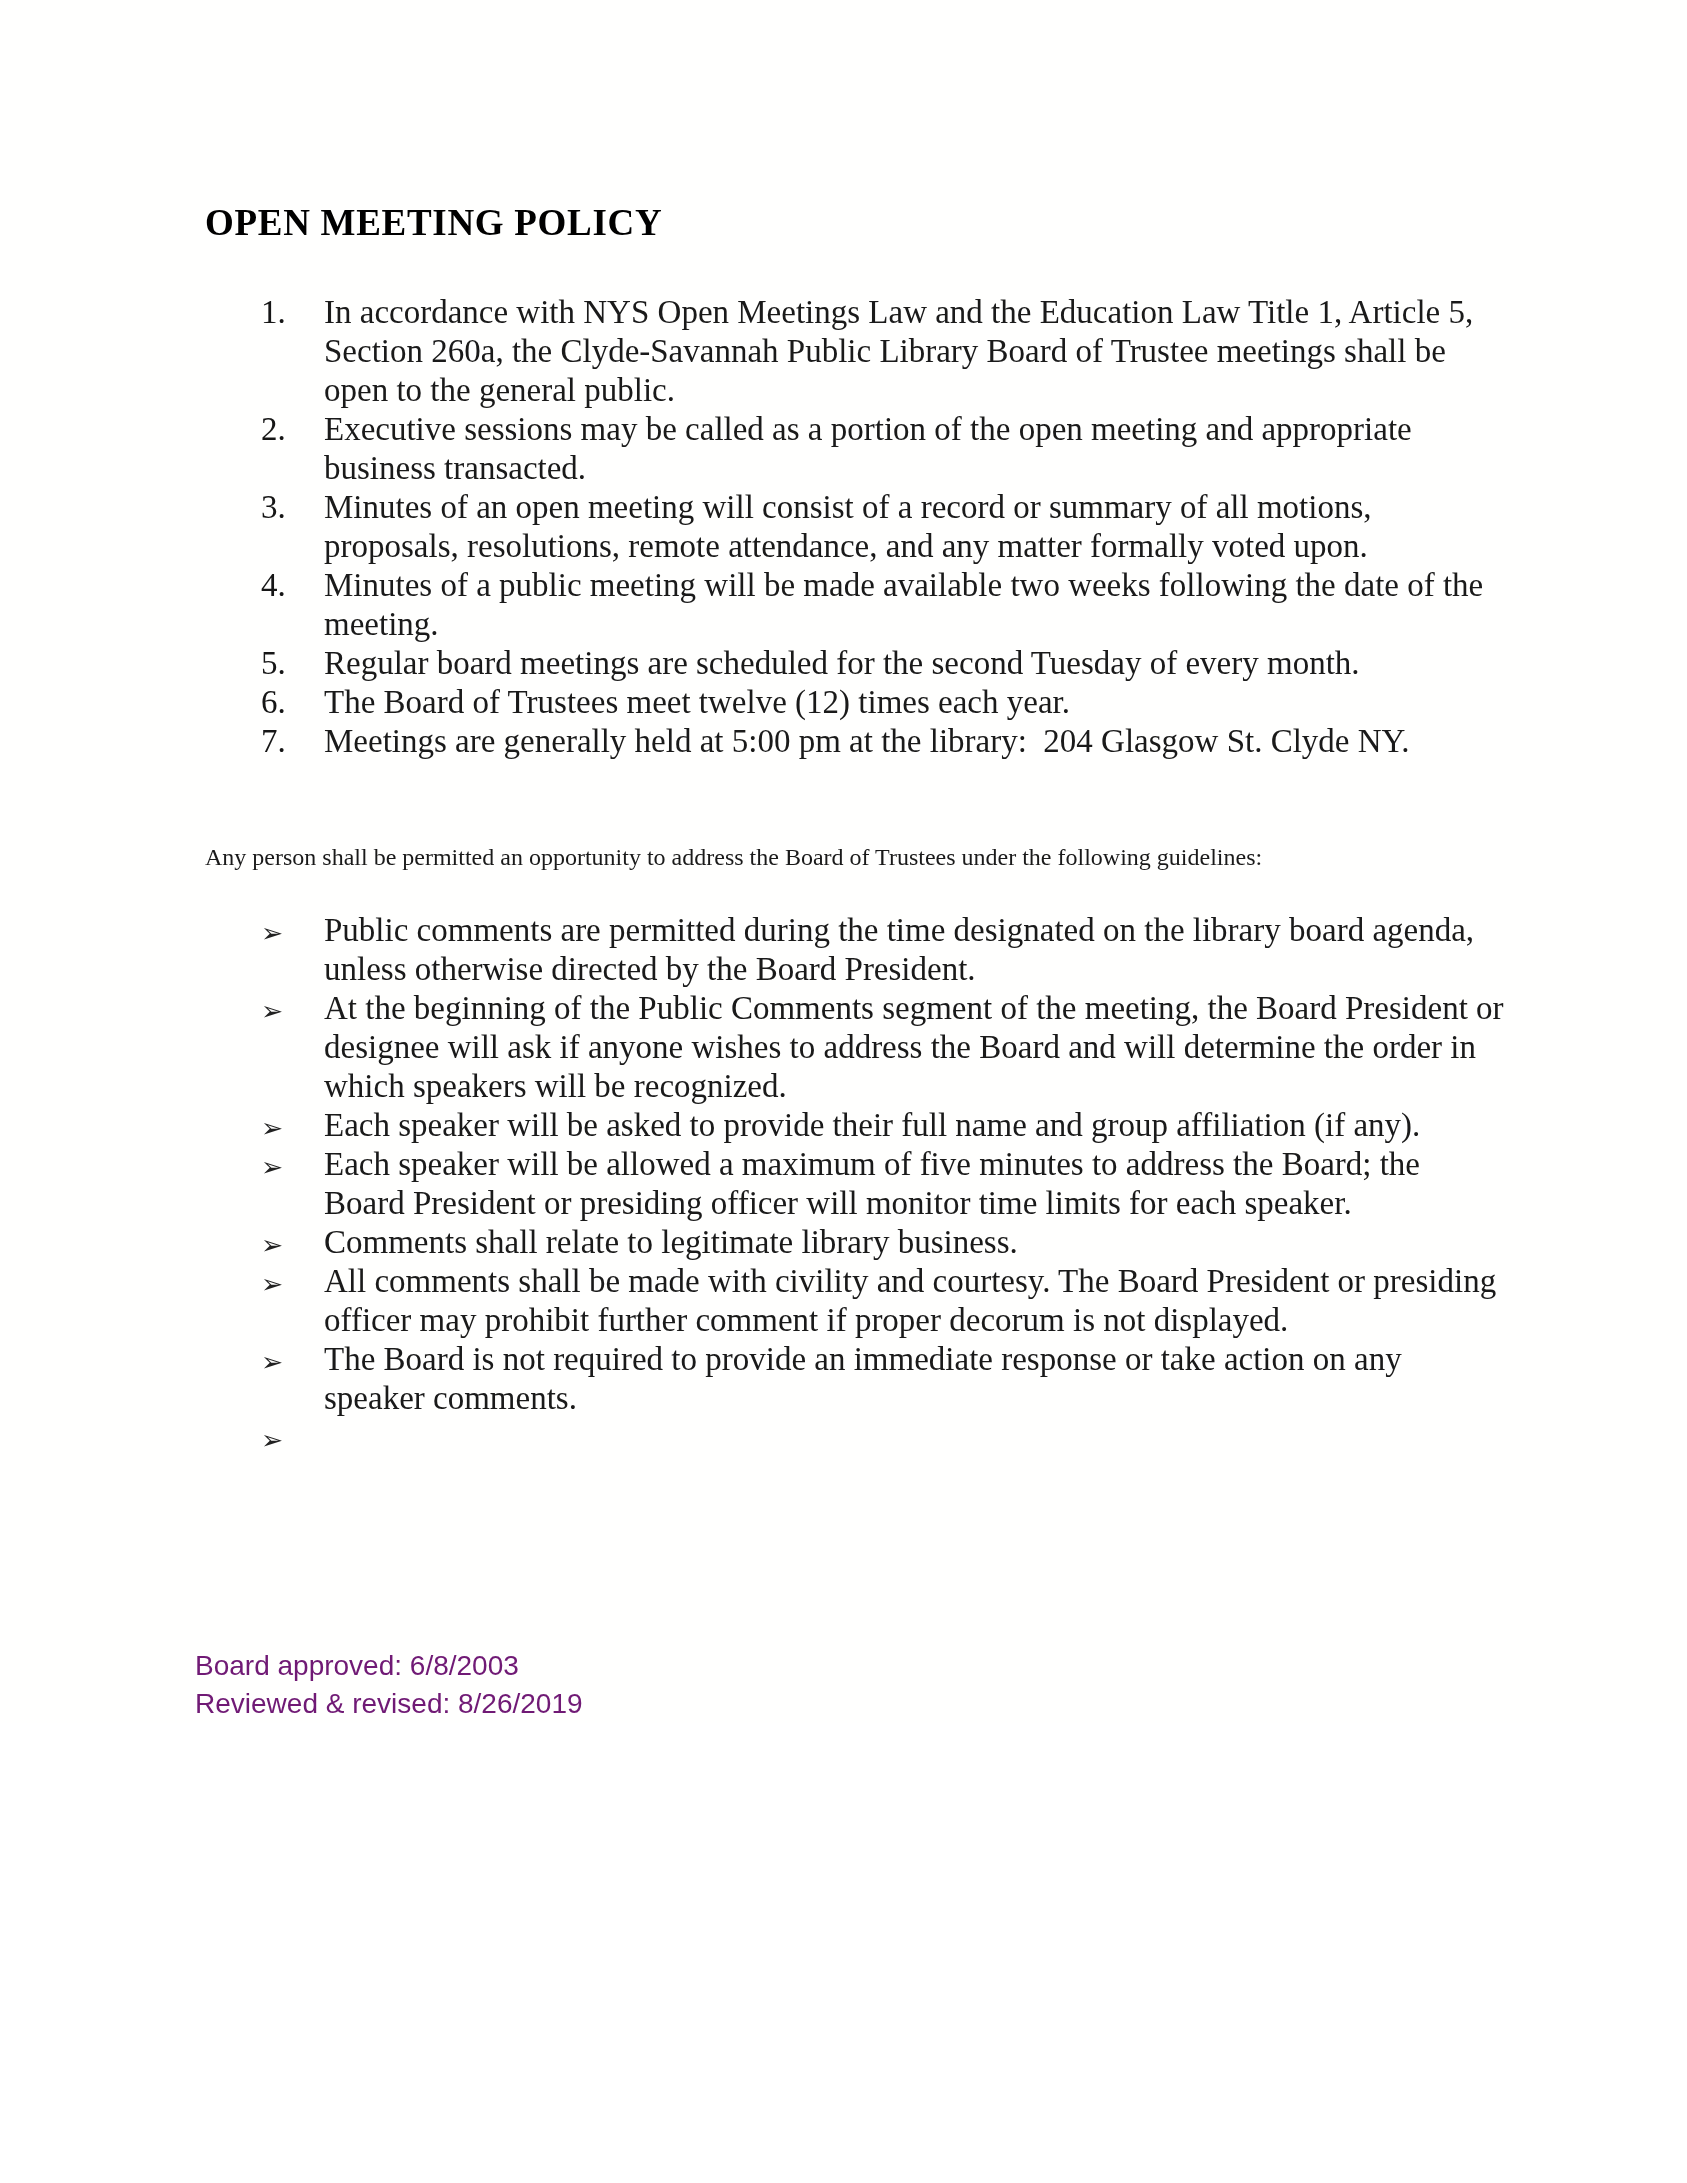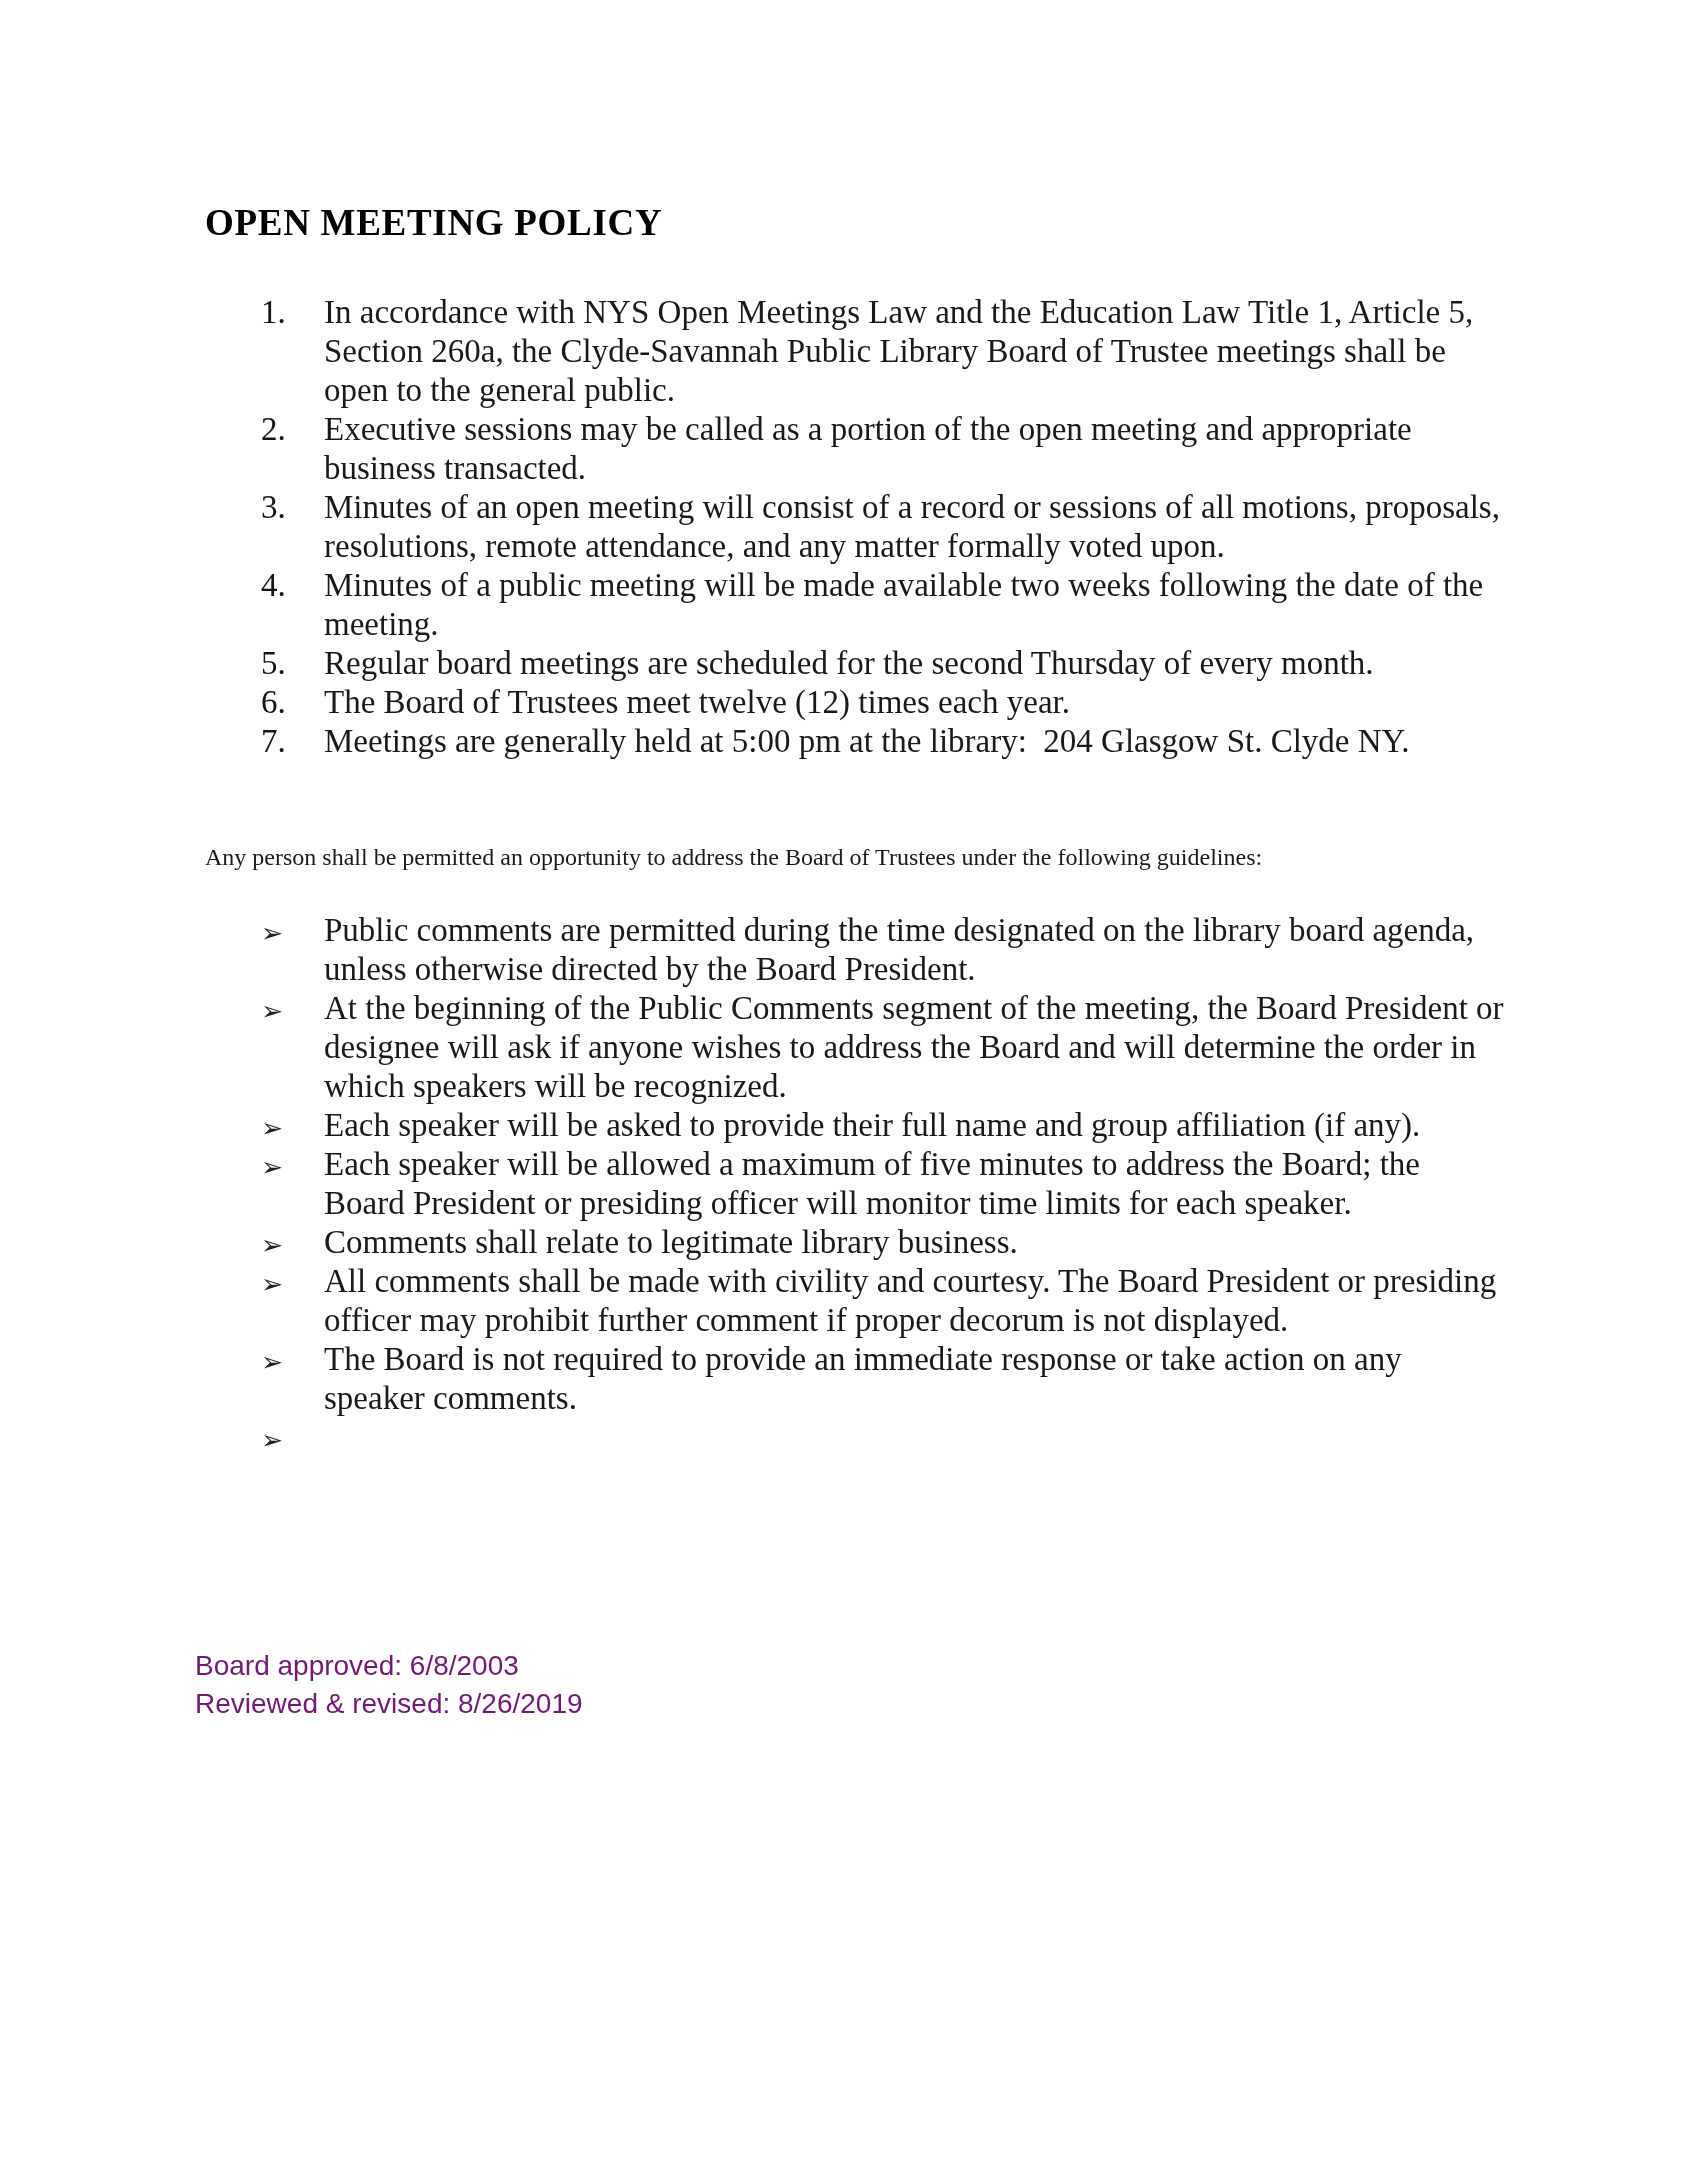--- a/index.html
+++ b/index.html
@@ -87,31 +87,31 @@
         <span class="text">In accordance with NYS Open Meetings Law and the Education Law Title 1, Article 5, Section 260a, the Clyde-Savannah Public Library Board of Trustee meetings shall be open to the general public.</span>
       </li>
 
       <li>
         <span class="marker">2.</span>
         <span class="text">Executive sessions may be called as a portion of the open meeting and appropriate business transacted.</span>
       </li>
 
       <li>
         <span class="marker">3.</span>
-        <span class="text">Minutes of an open meeting will consist of a record or sessions of all motions, proposals, resolutions, remote attendance, and any matter formally voted upon.</span>
+        <span class="text">Minutes of an open meeting will consist of a record or summary of all motions, proposals, resolutions, remote attendance, and any matter formally voted upon.</span>
       </li>
 
       <li>
         <span class="marker">4.</span>
         <span class="text">Minutes of a public meeting will be made available two weeks following the date of the meeting.</span>
       </li>
 
       <li>
         <span class="marker">5.</span>
-        <span class="text">Regular board meetings are scheduled for the second Thursday of every month.</span>
+        <span class="text">Regular board meetings are scheduled for the second Tuesday of every month.</span>
       </li>
 
       <li>
         <span class="marker">6.</span>
         <span class="text">The Board of Trustees meet twelve (12) times each year.</span>
       </li>
 
       <li>
         <span class="marker">7.</span>
         <span class="text">Meetings are generally held at 5:00 pm at the library:  204 Glasgow St. Clyde NY.</span>

